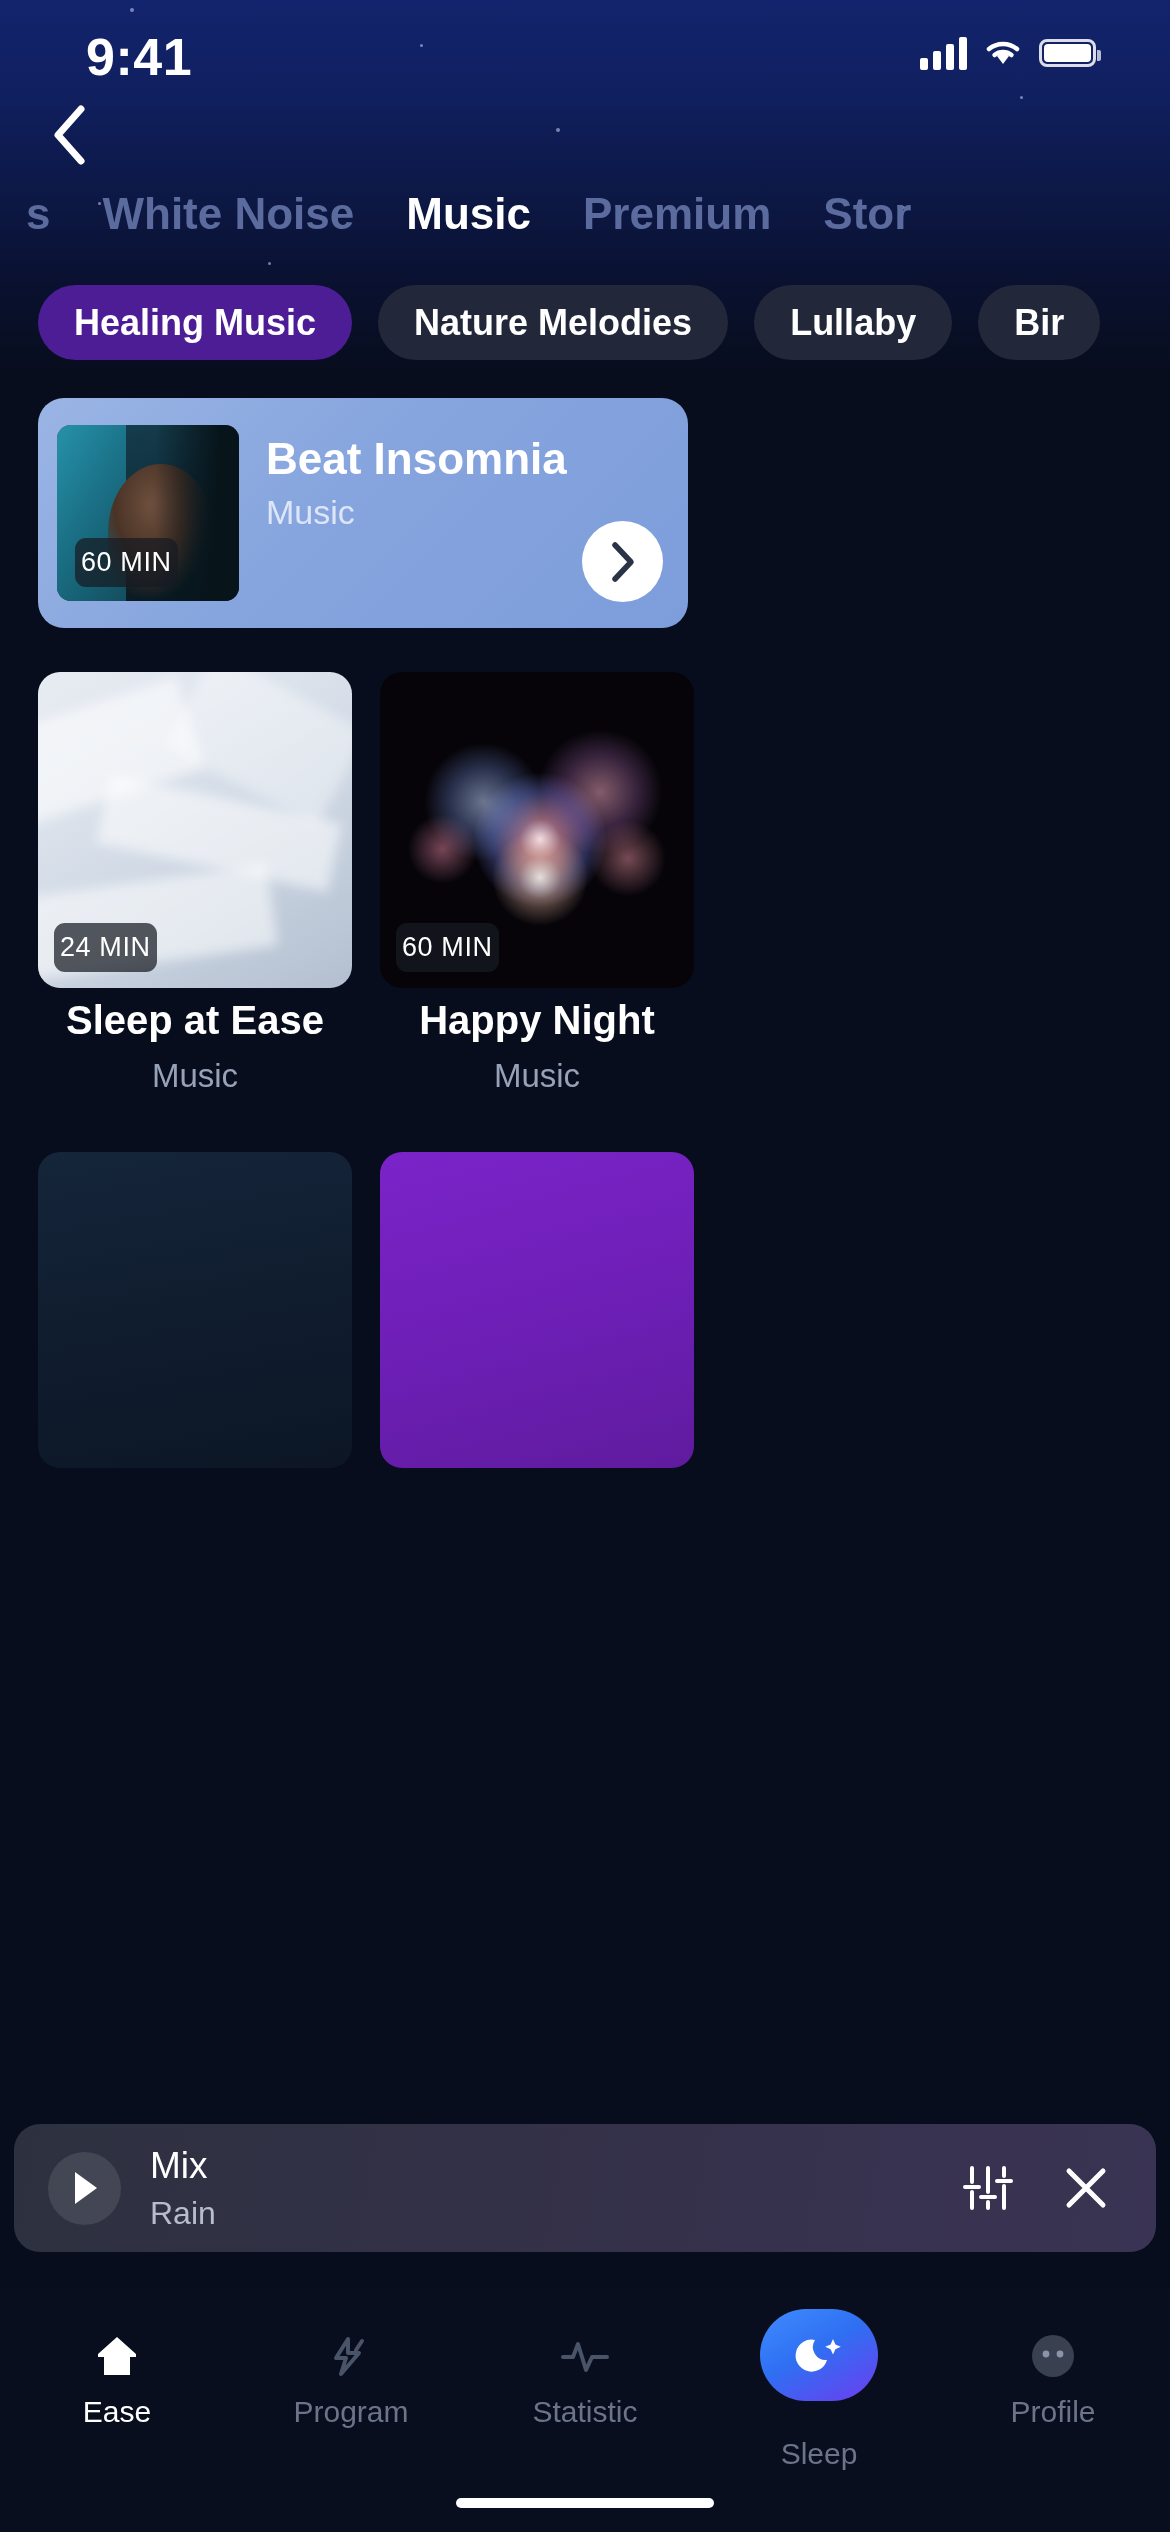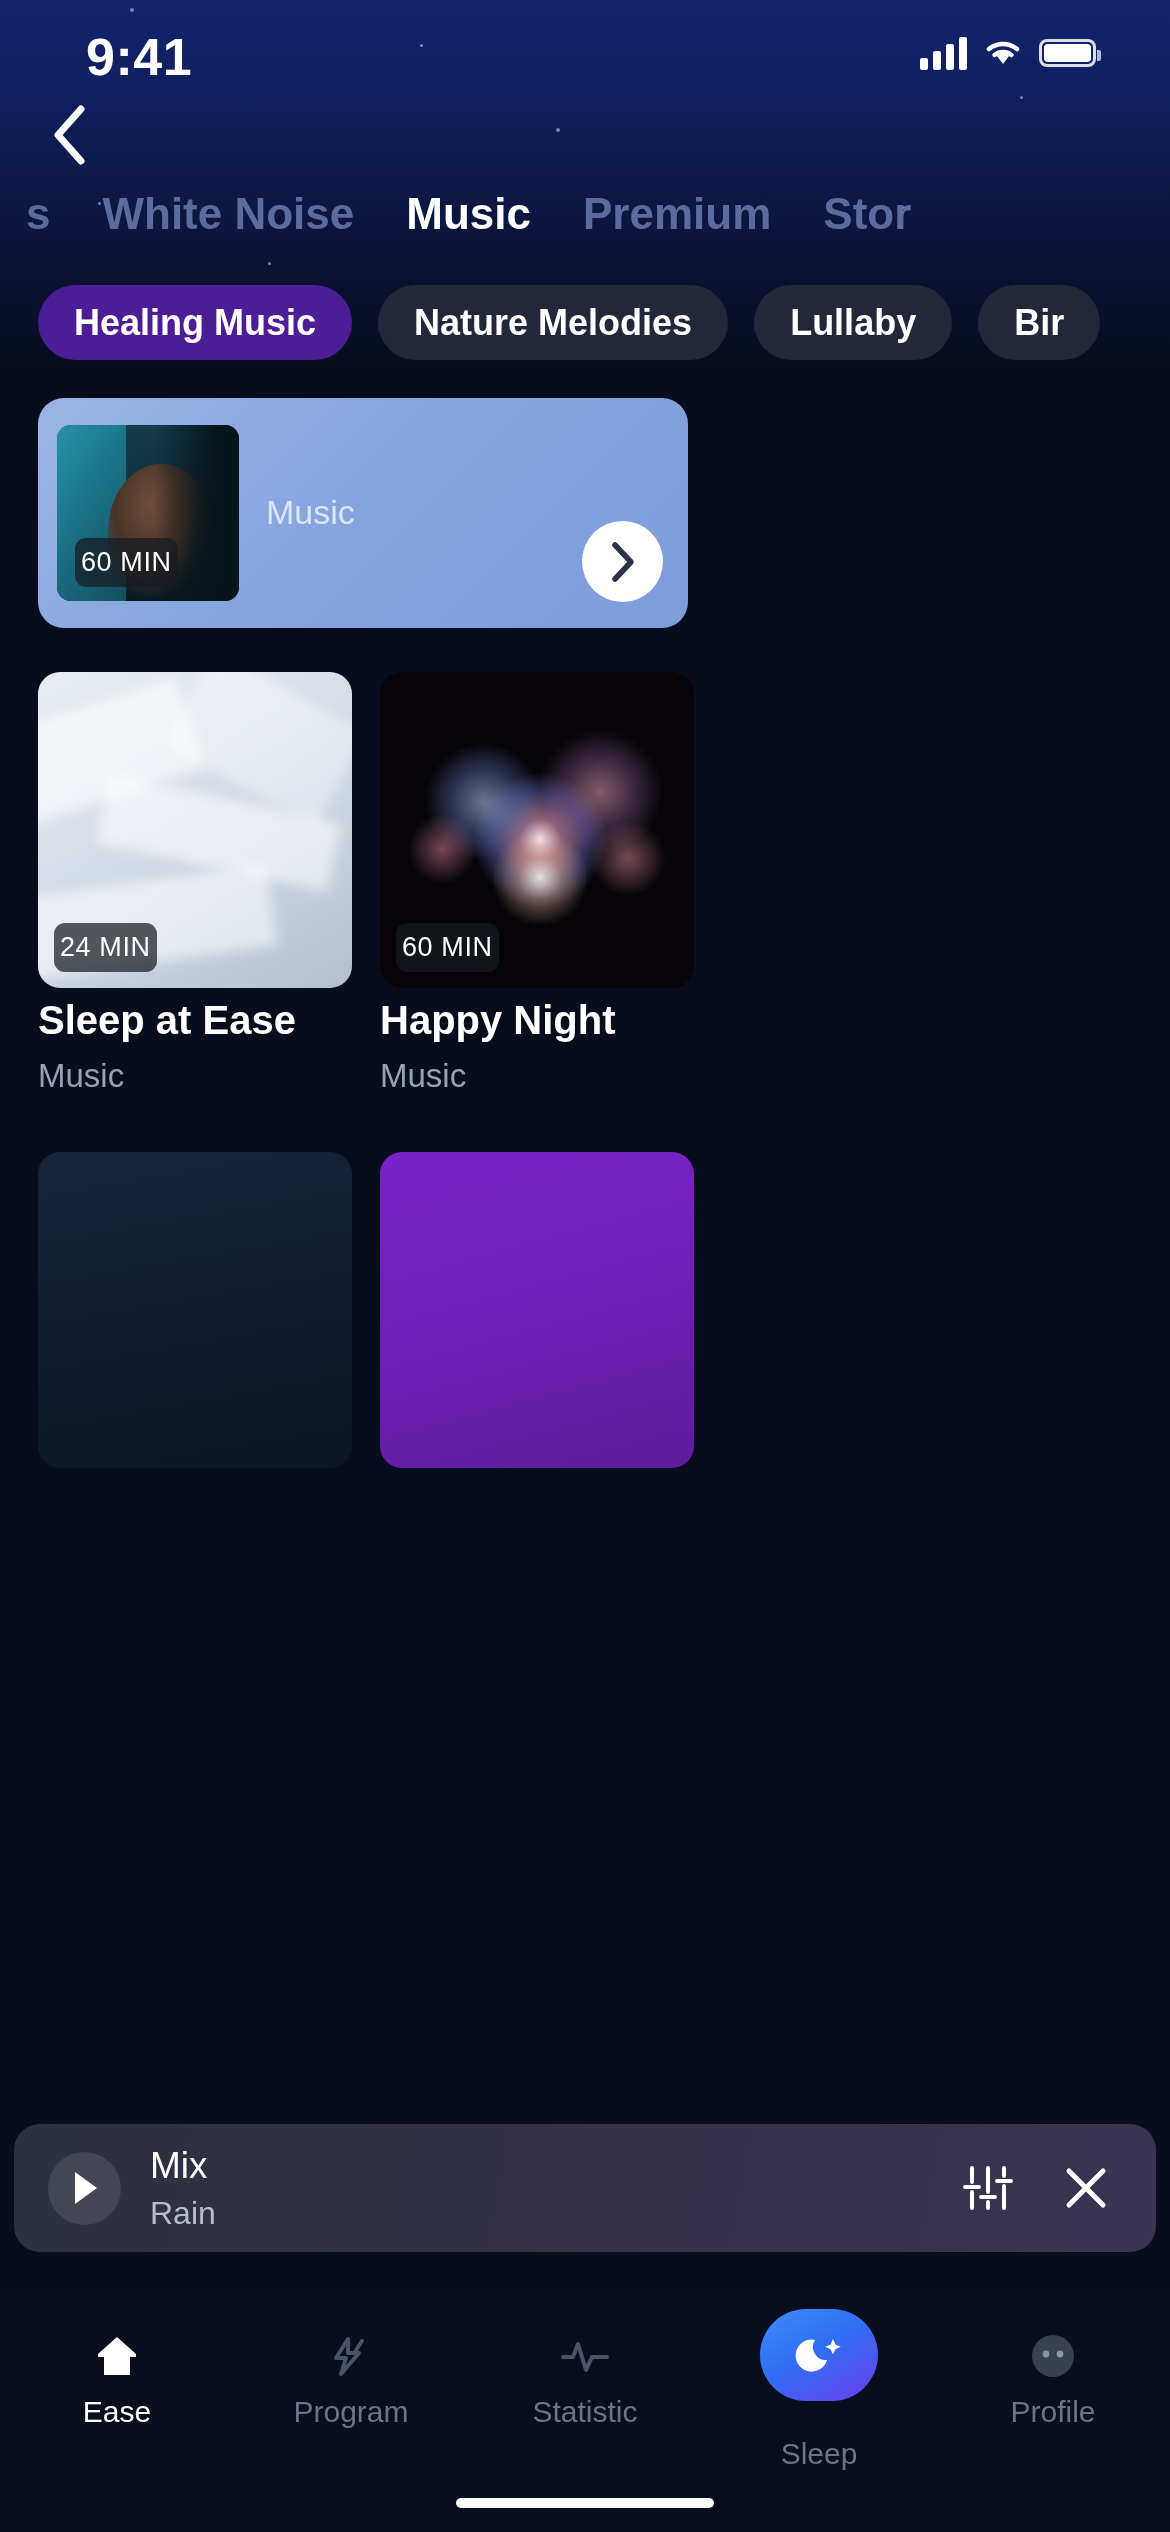--- a/index.html
+++ b/index.html
@@ -56,21 +56,21 @@
   .fthumb-shade{position:absolute;right:0;top:0;width:46%;height:100%;background:linear-gradient(90deg,transparent,#07141a 78%);}
   .badge{position:absolute;border-radius:11px;background:rgba(22,26,34,.72);color:#fff;
     font-size:27px;letter-spacing:.6px;padding:9px 6px;white-space:nowrap;}
   .featured-badge{left:18px;bottom:14px;}
   .featured-title{position:absolute;left:228px;top:36px;font-size:44px;font-weight:bold;color:#fff;}
   .featured-sub{position:absolute;left:228px;top:95px;font-size:34px;color:#e7eefb;opacity:.9;}
   .arrow-circle{position:absolute;right:25px;bottom:26px;width:81px;height:81px;border-radius:50%;background:#fff;
     display:flex;align-items:center;justify-content:center;}
 
   
-  .grid{position:absolute;left:38px;top:672px;width:1094px;display:flex;flex-wrap:wrap;gap:28px;}
+  .grid{position:absolute;left:38px;top:672px;width:1094px;display:flex;flex-wrap:wrap;gap:28px;text-align:center;}
   .gcard{width:314px;}
   .gthumb{width:314px;height:316px;border-radius:22px;position:relative;overflow:hidden;}
   .gthumb.feather{background:linear-gradient(150deg,#e8ecf2 0%,#dfe5ee 25%,#cfd8e4 55%,#bfcad9 80%,#b3bfd0 100%);}
   .feather-fold{position:absolute;background:rgba(255,255,255,.55);filter:blur(6px);}
   .gthumb.fireworks{background:#060409;}
   .fw{position:absolute;border-radius:50%;}
   .gtitle{margin-top:10px;font-size:40px;font-weight:bold;color:#fff;}
   .gsub{margin-top:14px;font-size:33px;color:#98a2b7;}
   .gcard2{width:314px;}
   .gthumb2{width:314px;height:316px;border-radius:22px;}
@@ -168,20 +168,21 @@
     </div>
 </div>
 
 <div class="featured">
   <div class="featured-thumb">
     <div class="fthumb-sheet"></div>
     <div class="fthumb-person"></div>
     <div class="fthumb-shade"></div>
     <div class="badge featured-badge">60 MIN</div>
   </div>
+  <div class="featured-title">Beat Insomnia</div>
   <div class="featured-sub">Music</div>
   <div class="arrow-circle">
     <svg width="26" height="42" viewBox="0 0 26 42">
       <path d="M5 4 L21 21 L5 38" stroke="#2b3446" stroke-width="5.5" fill="none" stroke-linecap="round" stroke-linejoin="round"></path>
     </svg>
   </div>
 </div>
 
 <div class="grid">
 

